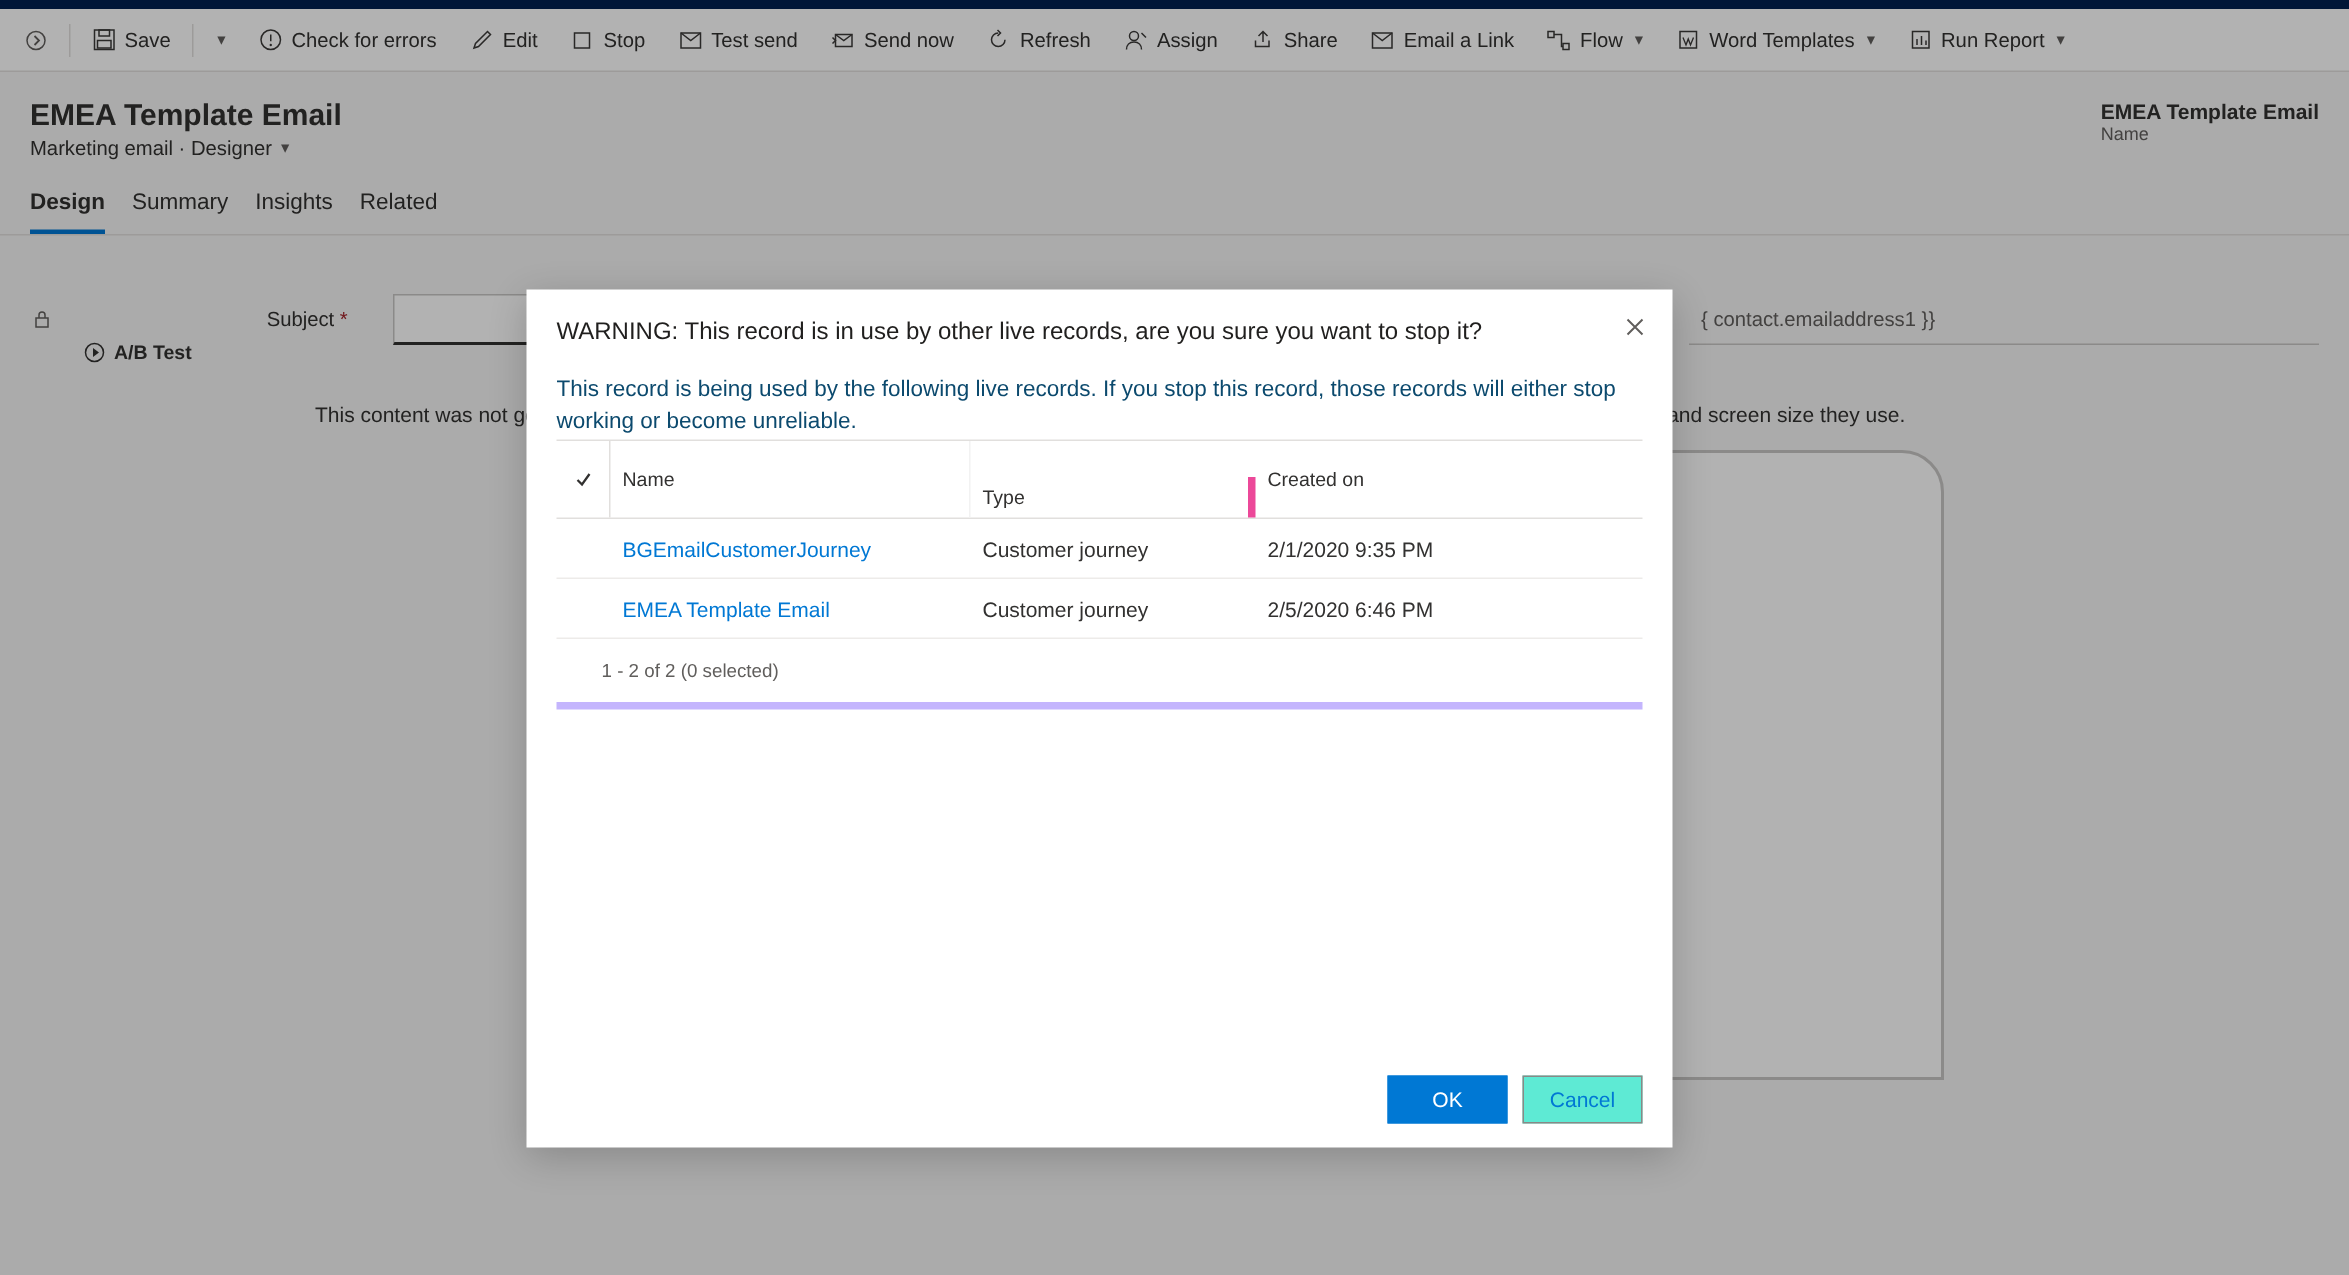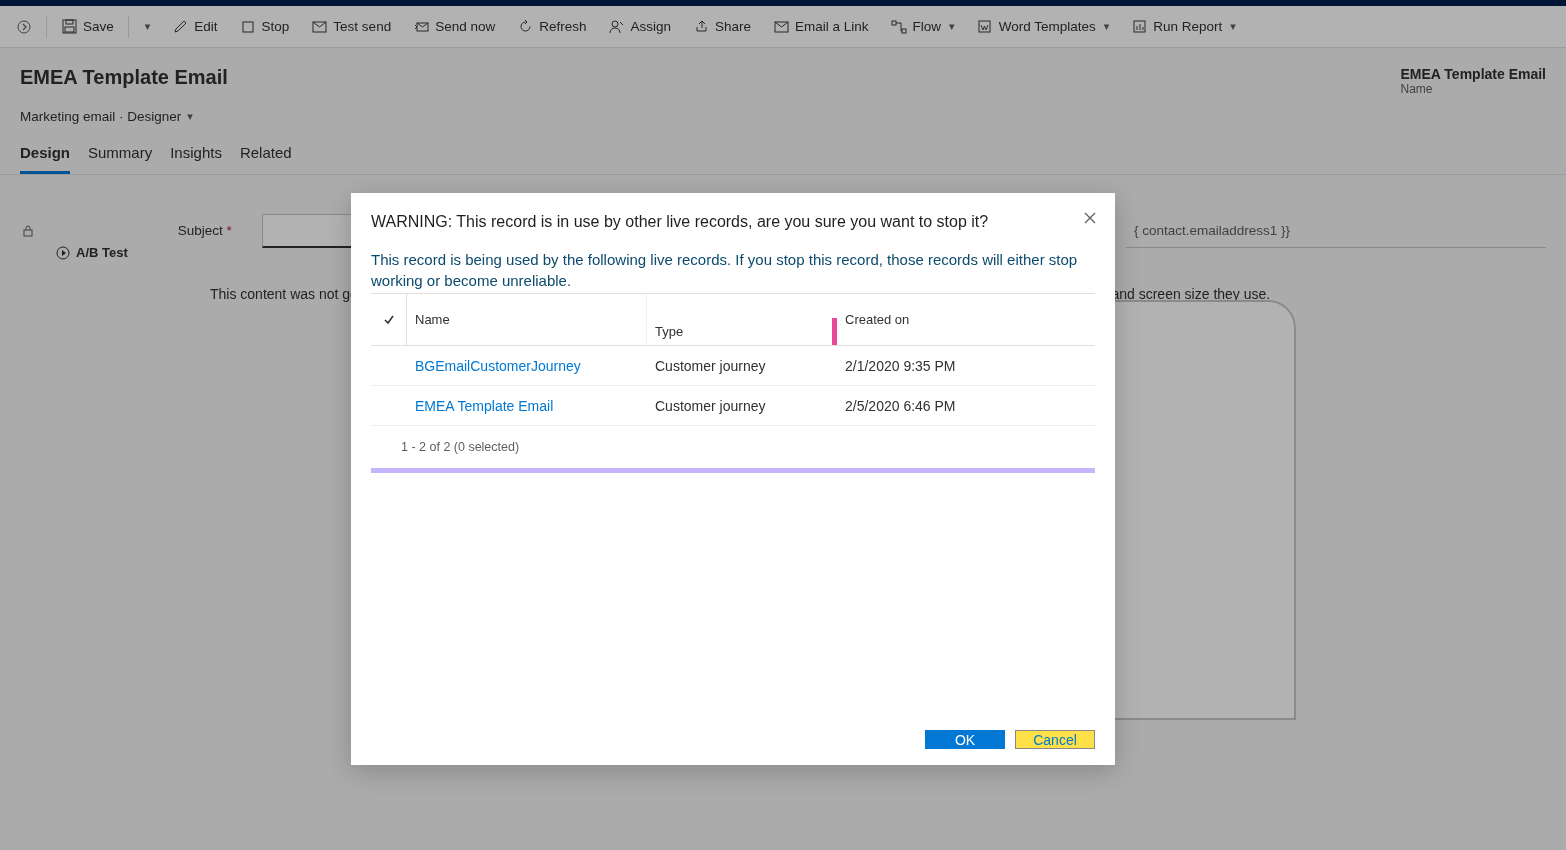--- a/index.html
+++ b/index.html
@@ -45,21 +45,21 @@
   }
   .cmd-ico { width: 16px; height: 16px; display: flex; align-items: center; justify-content: center; }
   .chev { font-size: 11px; color: #605e5c; margin-left:2px;}
   .page-header {
     padding: 18px 20px 0 20px;
     display: flex;
     justify-content: space-between;
     align-items: flex-start;
   }
   .page-title { font-size: 20px; font-weight: 600; }
-  .page-sub { font-size: 13.5px; color: #323130; margin-top: 20px; display:flex; align-items:center; gap:4px;}
+  .page-sub { font-size: 13.5px; color: #323130; margin-top: 2px; display:flex; align-items:center; gap:4px;}
   .page-sub .chev { font-size: 11px; }
   .header-right { text-align: left; }
   .header-right .val { font-size: 14px; font-weight:600; }
   .header-right .lbl { font-size: 12px; color: #605e5c; }
   .tabs {
     display: flex;
     gap: 18px;
     padding: 20px 20px 0 20px;
     border-bottom: 1px solid #e1dfdd;
   }
@@ -174,29 +174,29 @@
     padding: 14px 30px 14px 30px;
     border-bottom:5px solid #c4b5fd;
   }
   .modal-buttons {
     margin-top:auto;
     display:flex;
     justify-content:flex-end;
     gap:10px;
   }
   .btn {
-    height:19px;
+    height:32px;
     min-width:80px;
     font-size:14px;
     display:flex;align-items:center;justify-content:center;
     cursor:pointer;
     padding: 0 16px;
   }
   .btn-primary { background:#0078d4; color:#fff; border:1px solid #0078d4;}
-  .btn-secondary { background:#fde047; color:#0078d4; border:1px solid #8a8886;}
+  .btn-secondary { background:#5eead4; color:#0078d4; border:1px solid #8a8886;}
   svg { display:block; }
 </style>
 </head>
 <body>
 
 <div class="topbar"></div>
 
 <div class="command-bar">
   <div class="cmd-item">
     <span class="cmd-ico">
@@ -214,20 +214,30 @@
           <rect x="4" y="1" width="7" height="4" fill="none" stroke="#3b3a39"></rect>
           <rect x="3" y="8" width="9" height="5" fill="none" stroke="#3b3a39"></rect>
         </svg>
     </span>
     <span>Save</span>
   </div>
   <div class="cmd-sep"></div>
   <div class="cmd-item">
       <span class="chev">▾</span>
     </div>
+  <div class="cmd-item">
+    <span class="cmd-ico">
+      <svg width="15" height="15" viewBox="0 0 15 15">
+          <circle cx="7.5" cy="7.5" r="6.5" fill="none" stroke="#3b3a39"></circle>
+          <line x1="7.5" y1="4" x2="7.5" y2="8.5" stroke="#3b3a39"></line>
+          <circle cx="7.5" cy="11" r="0.8" fill="#3b3a39"></circle>
+        </svg>
+    </span>
+    <span>Check for errors</span>
+  </div>
   <div class="cmd-item">
     <span class="cmd-ico">
       <svg width="15" height="15" viewBox="0 0 15 15">
           <path d="M2 13l1-3 8-8 2 2-8 8-3 1z" fill="none" stroke="#3b3a39"></path>
         </svg>
     </span>
     <span>Edit</span>
   </div>
   <div class="cmd-item">
     <span class="cmd-ico">

